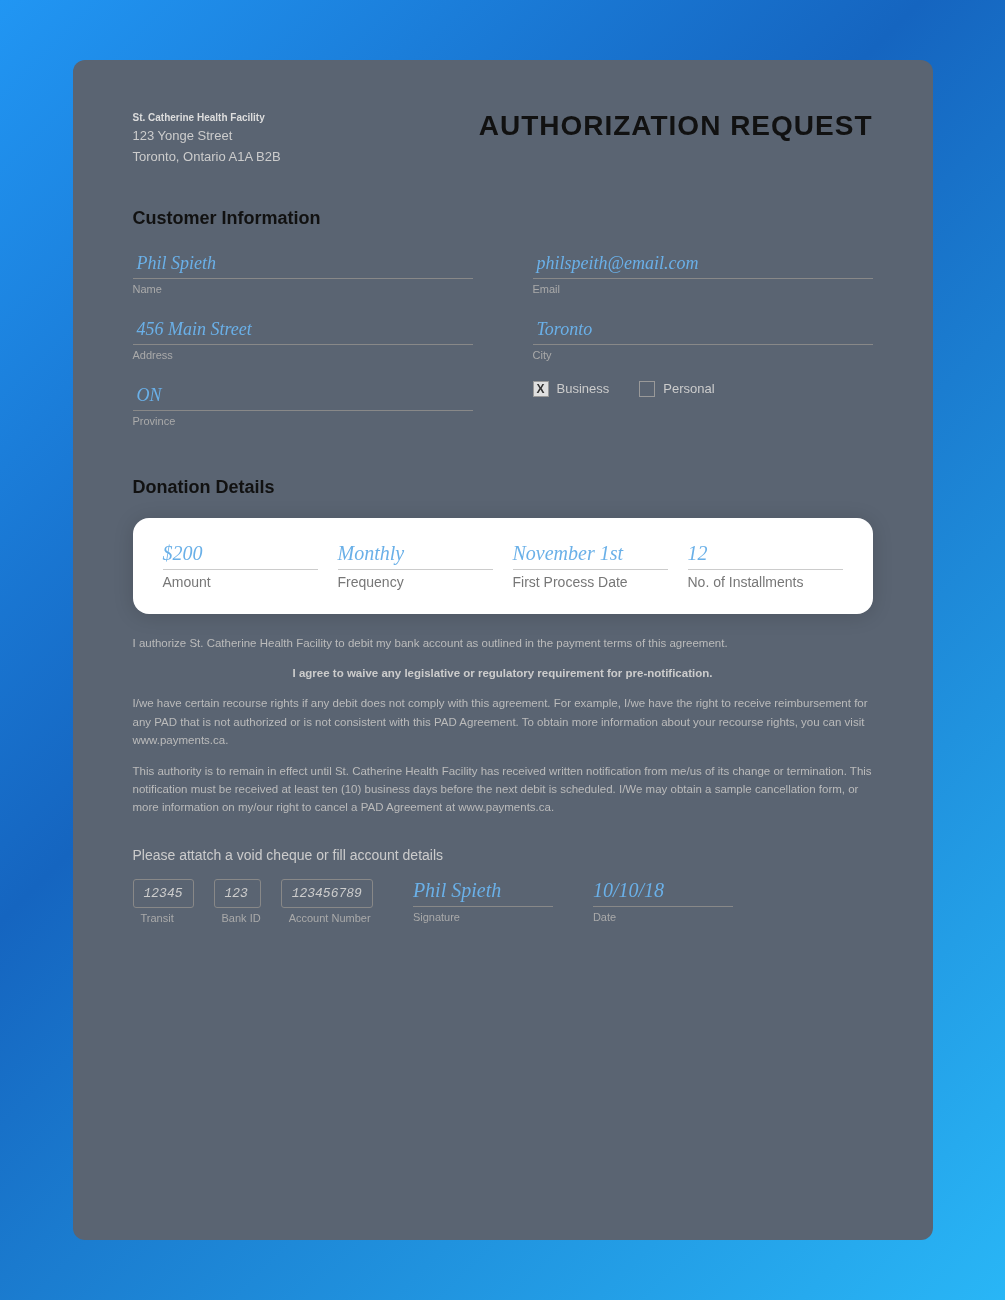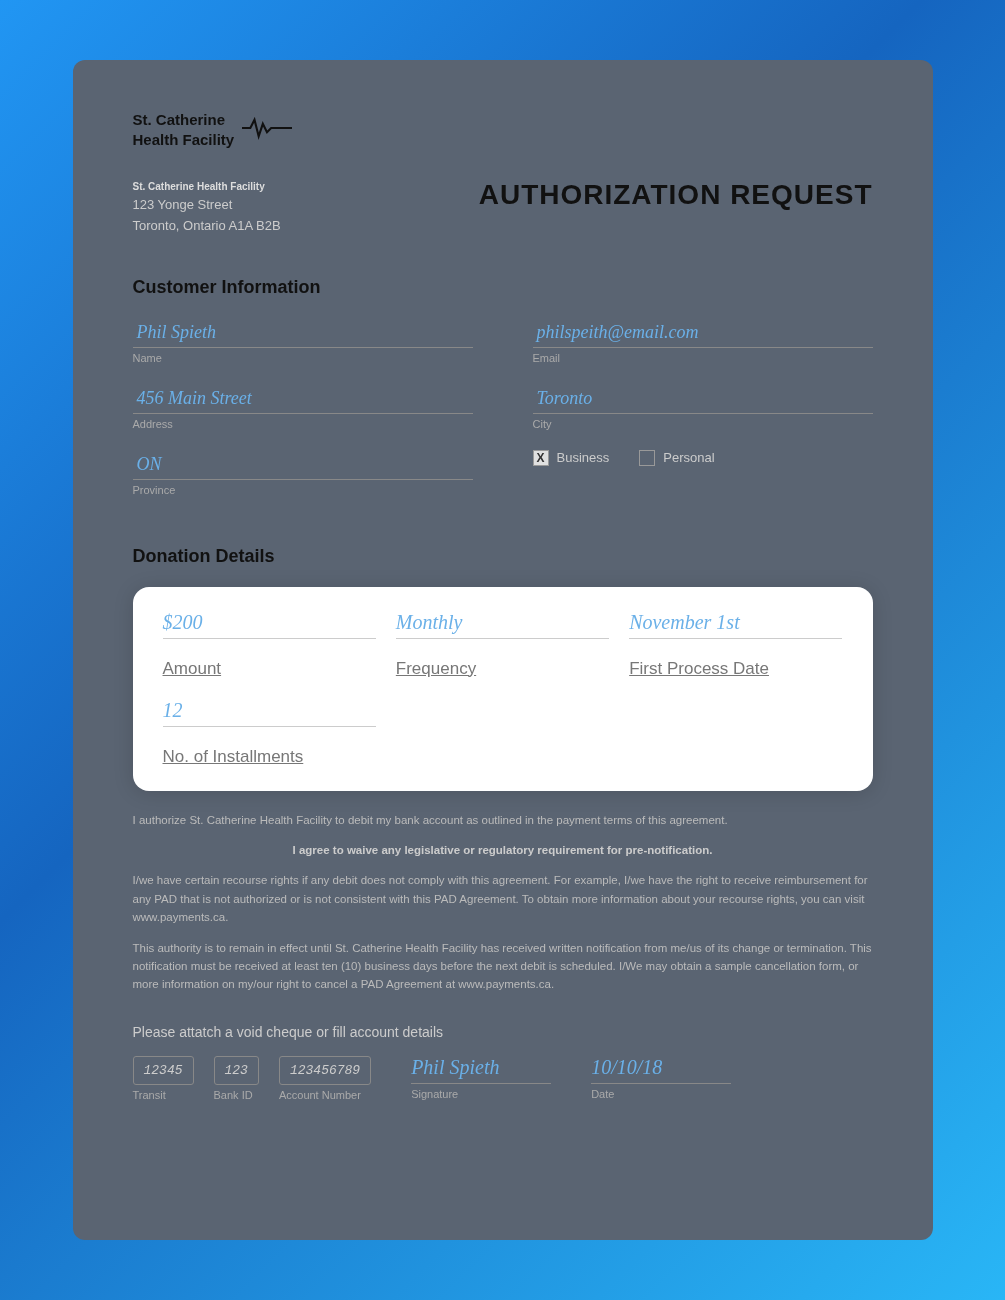--- a/index.html
+++ b/index.html
@@ -140,40 +140,39 @@
       margin-top: 10px;
       margin-bottom: 20px;
     }
 
     
     .highlight-card {
       background: #ffffff;
       border-radius: 16px;
       padding: 24px 30px;
       display: grid;
-      grid-template-columns: 1fr 1fr 1fr;
+      grid-template-columns: 1fr 1fr 1fr 1fr;
       gap: 20px;
       margin-top: 10px;
       margin-bottom: 20px;
       box-shadow: 0 2px 20px rgba(0,0,0,0.15);
     }
     .highlight-field .hf-value {
       font-family: 'Brush Script MT', cursive, Georgia, serif;
       font-size: 20px;
       color: #6ab0e8;
       border-bottom: 1px solid #ccc;
       padding-bottom: 4px;
       display: block;
       font-style: italic;
     }
     .highlight-field .hf-label {
-      font-size: 17px;
+      font-size: 14px;
       color: #777;
-      margin-top: 20px;
-      text-decoration: underline;
+      margin-top: 4px;
     }
 
     
     .terms-section {
       margin-top: 10px;
       margin-bottom: 30px;
     }
     .terms-para {
       font-size: 11.5px;
       color: #bbb;
@@ -210,20 +209,21 @@
       font-size: 13px;
       padding: 6px 10px;
       border-radius: 3px;
       font-style: italic;
       font-family: 'Courier New', monospace;
     }
     .acct-label {
       font-size: 11px;
       color: #aaa;
       margin-top: 4px;
+      margin-left: 8px;
     }
     .sig-field {
       display: flex;
       flex-direction: column;
       margin-left: 20px;
     }
     .sig-value {
       font-family: 'Brush Script MT', cursive, Georgia, serif;
       font-size: 20px;
       color: #6ab0e8;
@@ -236,31 +236,20 @@
       font-size: 11px;
       color: #aaa;
       margin-top: 4px;
     }
   </style>
 </head>
 <body>
 
 <div class="paper">
 
-  <div class="logo-area">
-    <div class="logo-text">
-      <div>St. Catherine</div>
-      <div>Health Facility</div>
-    </div>
-    <div class="logo-icon">
-      <svg viewBox="0 0 60 30" fill="none" stroke="#111" stroke-width="2.5">
-        <polyline points="0,15 10,15 15,5 20,25 25,10 30,20 35,15 60,15"></polyline>
-      </svg>
-    </div>
-  </div>
 
   <div class="header-row">
     <div class="company-info">
       <div class="company-name">St. Catherine Health Facility</div>
       <div>123 Yonge Street</div>
       <div>Toronto, Ontario A1A B2B</div>
     </div>
     <div class="auth-title">AUTHORIZATION REQUEST</div>
   </div>
 

